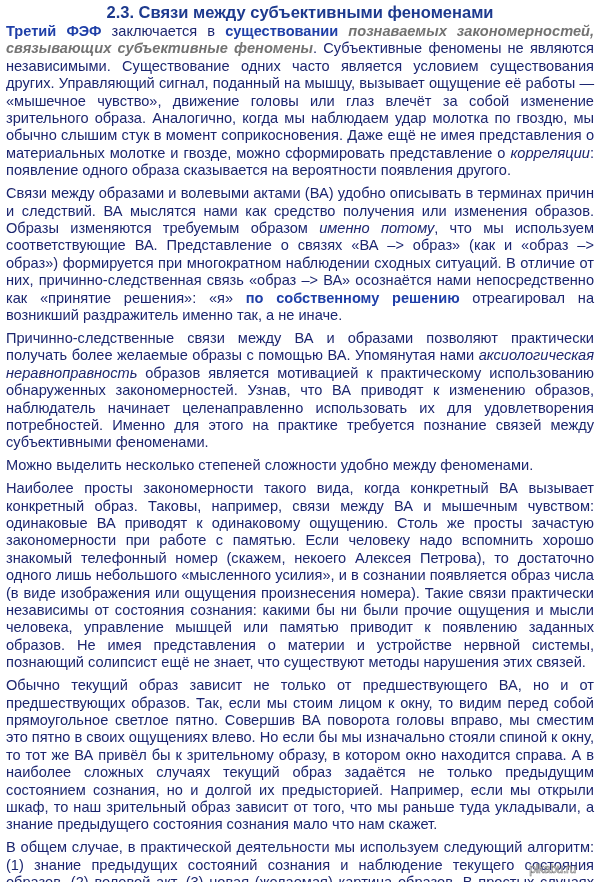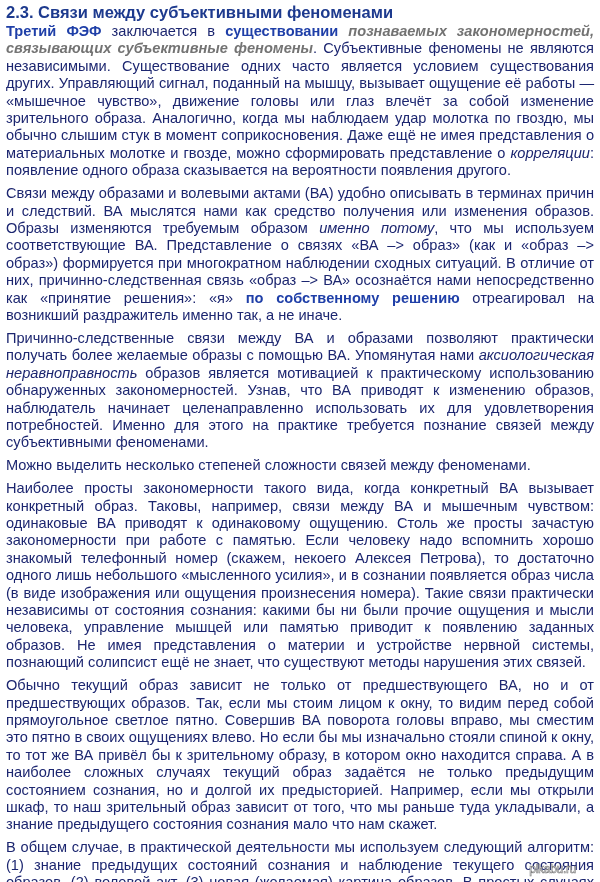--- a/index.html
+++ b/index.html
@@ -7,20 +7,21 @@
   .page {
     padding: 0 6px 0 6px;
     font-family: "Liberation Sans", sans-serif;
     font-size: 14.6px;
     line-height: 17.4px;
     color: #1c2670;
   }
   h1 {
     margin: 0;
     padding-top: 1px;
+    text-align: center;
     font-size: 16.5px;
     line-height: 22px;
     font-weight: bold;
     color: #1d3a8e;
   }
   p {
     margin: 0 0 5.5px 0;
     text-align: justify;
   }
   b { color: #1f3fa8; }
@@ -41,21 +42,21 @@
 
 <div class="page">
   <h1>2.3. Связи между субъективными феноменами</h1>
 
   <p><b>Третий ФЭФ</b><span> заключается в </span><b>существовании </b><b><i>познаваемых закономерностей, связывающих субъективные феномены</i></b><span>. Субъективные феномены не являются независимыми. Существование одних часто является условием существования других. Управляющий сигнал, поданный на мышцу, вызывает ощущение её работы — «мышечное чувство», движение головы или глаз влечёт за собой изменение зрительного образа. Аналогично, когда мы наблюдаем удар молотка по гвоздю, мы обычно слышим стук в момент соприкосновения. Даже ещё не имея представления о материальных молотке и гвозде, можно сформировать представление о </span><i>корреляции</i><span>: появление одного образа сказывается на вероятности появления другого.</span></p>
 
   <p><span>Связи между образами и волевыми актами (ВА) удобно описывать в терминах причин и следствий. ВА мыслятся нами как средство получения или изменения образов. Образы изменяются требуемым образом </span><i>именно потому</i><span>, что мы используем соответствующие ВА. Представление о связях «ВА –&gt; образ» (как и «образ –&gt; образ») формируется при многократном наблюдении сходных ситуаций. В отличие от них, причинно-следственная связь «образ –&gt; ВА» осознаётся нами непосредственно как «принятие решения»: «я» </span><b>по собственному решению</b><span> отреагировал на возникший раздражитель именно так, а не иначе.</span></p>
 
   <p><span>Причинно-следственные связи между ВА и образами позволяют практически получать более желаемые образы с помощью ВА. Упомянутая нами </span><i>аксиологическая неравноправность</i><span> образов является мотивацией к практическому использованию обнаруженных закономерностей. Узнав, что ВА приводят к изменению образов, наблюдатель начинает целенаправленно использовать их для удовлетворения потребностей. Именно для этого на практике требуется познание связей между субъективными феноменами.</span></p>
 
-  <p><span>Можно выделить несколько степеней сложности связей между феноменами.</span></p>
+  <p><span>Можно выделить несколько степеней сложности удобно между феноменами.</span></p>
 
   <p><span>Наиболее просты закономерности такого вида, когда конкретный ВА вызывает конкретный образ. Таковы, например, связи между ВА и мышечным чувством: одинаковые ВА приводят к одинаковому ощущению. Столь же просты зачастую закономерности при работе с памятью. Если человеку надо вспомнить хорошо знакомый телефонный номер (скажем, некоего Алексея Петрова), то достаточно одного лишь небольшого «мысленного усилия», и в сознании появляется образ числа (в виде изображения или ощущения произнесения номера). Такие связи практически независимы от состояния сознания: какими бы ни были прочие ощущения и мысли человека, управление мышцей или памятью приводит к появлению заданных образов. Не имея представления о материи и устройстве нервной системы, познающий солипсист ещё не знает, что существуют методы нарушения этих связей.</span></p>
 
   <p><span>Обычно текущий образ зависит не только от предшествующего ВА, но и от предшествующих образов. Так, если мы стоим лицом к окну, то видим перед собой прямоугольное светлое пятно. Совершив ВА поворота головы вправо, мы сместим это пятно в своих ощущениях влево. Но если бы мы изначально стояли спиной к окну, то тот же ВА привёл бы к зрительному образу, в котором окно находится справа. А в наиболее сложных случаях текущий образ задаётся не только предыдущим состоянием сознания, но и долгой их предысторией. Например, если мы открыли шкаф, то наш зрительный образ зависит от того, что мы раньше туда укладывали, а знание предыдущего состояния сознания мало что нам скажет.</span></p>
 
   <p><span>В общем случае, в практической деятельности мы используем следующий алгоритм: (1) знание предыдущих состояний сознания и наблюдение текущего состояния образов, (2) волевой акт, (3) новая (желаемая) картина образов. В простых случаях первое звено может отсутствовать.</span></p>
 </div>
 
 <div class="watermark">pikabu.ru</div>
 

